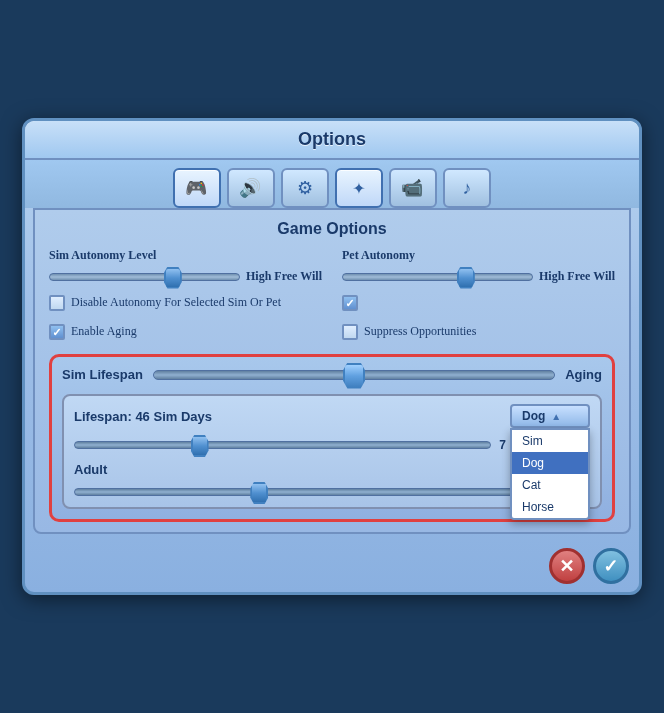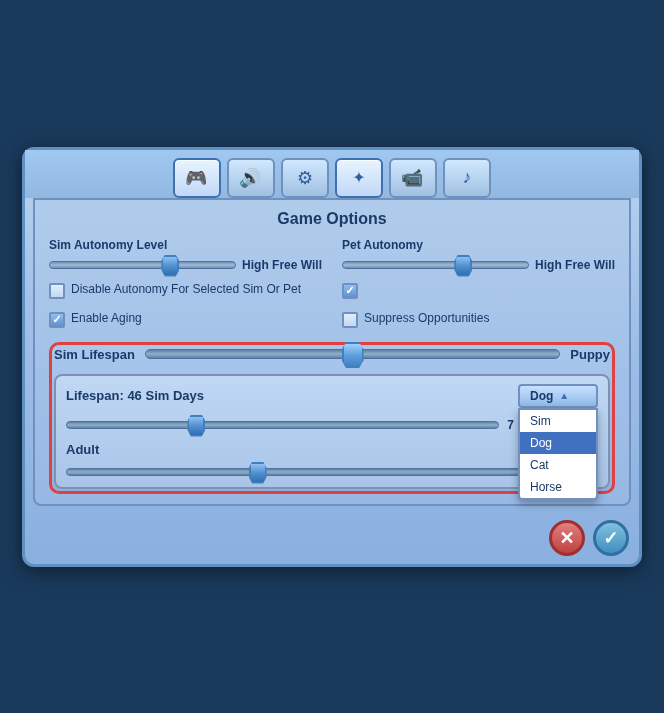--- a/index.html
+++ b/index.html
@@ -87,20 +87,21 @@
       display: grid;
       grid-template-columns: 1fr 1fr;
       gap: 6px 20px;
       margin-bottom: 10px;
     }
 
     .autonomy-col {
       display: flex;
       flex-direction: column;
       gap: 4px;
+      font-family: Liberation Serif, serif;
     }
 
     .col-label {
       font-size: 12px;
       font-weight: bold;
       color: #1a3a6a;
       margin-bottom: 2px;
     }
 
     .slider-row {
@@ -172,21 +173,21 @@
 
     .checkbox-label {
       font-size: 12px;
       color: #1a3a6a;
       line-height: 1.3;
     }
 
     .lifespan-section {
       border: 3px solid #e04040;
       border-radius: 10px;
-      padding: 2px;
+      padding: 10px;
       background: linear-gradient(180deg, #a8c8ec 0%, #90b0e0 100%);
       margin-top: 8px;
     }
 
     .lifespan-slider-row {
       display: flex;
       align-items: center;
       gap: 10px;
       margin-bottom: 12px;
     }
@@ -389,20 +390,23 @@
       background: linear-gradient(180deg, #80c0e0 0%, #4090c0 100%);
       border-color: #3070a0;
       color: white;
     }
   </style>
 </head>
 <body>
 
 <div class="window">
 
+  <div class="title-bar">
+    <span class="title-text">Options</span>
+  </div>
 
   <div class="tabs-row">
     <div class="tab active">
       <span>🎮</span>
     </div>
     <div class="tab">
       <span>🔊</span>
     </div>
     <div class="tab">
       <span>⚙</span>
@@ -459,21 +463,21 @@
       </div>
     </div>
 
     <div class="lifespan-section">
 
       <div class="lifespan-slider-row">
         <span class="lifespan-label">Sim Lifespan</span>
         <div class="lifespan-track">
           <div class="lifespan-thumb"></div>
         </div>
-        <span class="lifespan-value">Puppy</span>
+        <span class="lifespan-value">Aging</span>
       </div>
 
       <div class="lifespan-inner">
 
         <div class="lifespan-inner-header">
           <span class="lifespan-days-label">Lifespan: 46 Sim Days</span>
           <div class="dropdown-container">
             <div class="dropdown-button">
               <span>Dog</span>
               <span class="dropdown-arrow">▲</span>

